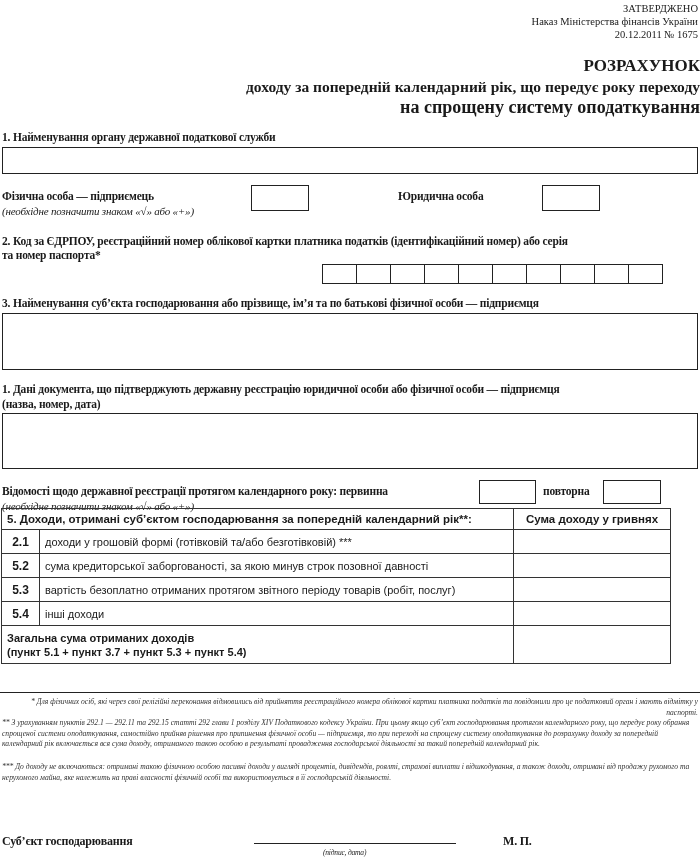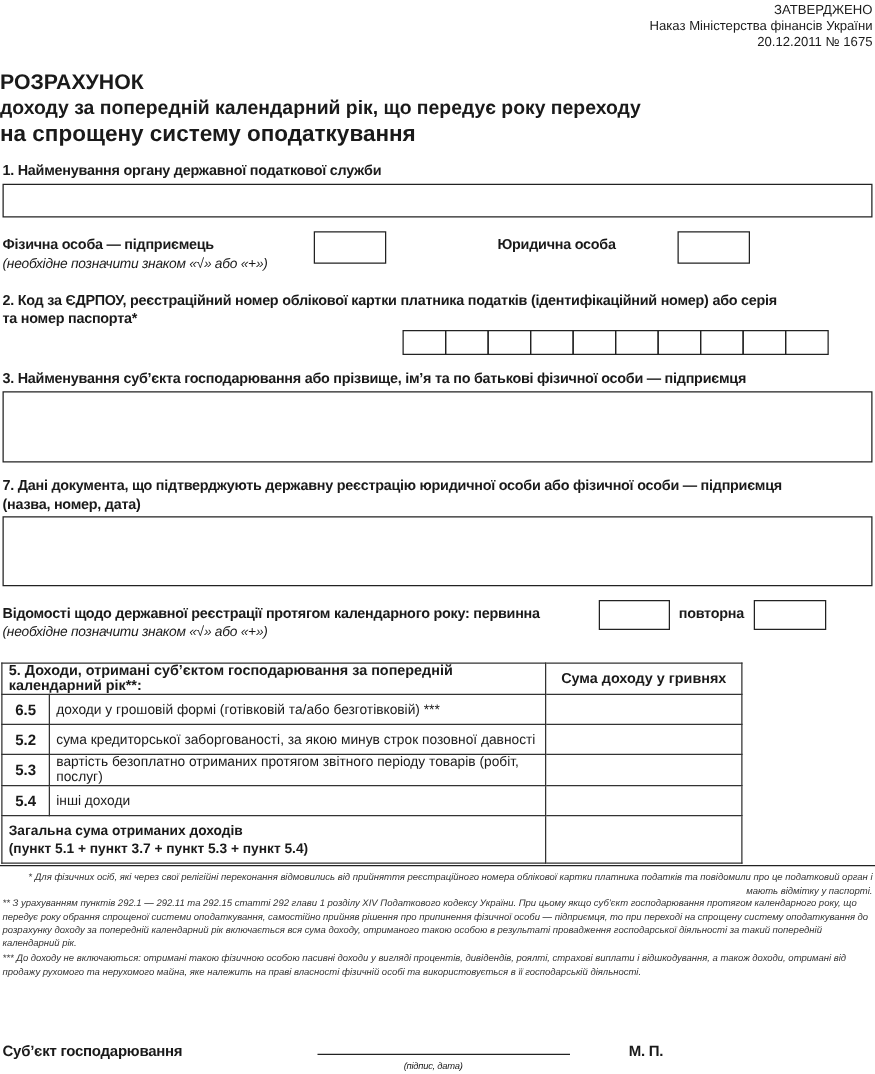--- a/index.html
+++ b/index.html
@@ -1,29 +1,29 @@
 <!DOCTYPE html>
 <html><head>
 <meta charset="utf-8">
 <style>
   html, body { margin:0; padding:0; background:#fff; }
   body { width:700px; height:859px; position:relative; overflow:hidden; color:#1a1a1a;
          font-family:"Liberation Sans", sans-serif; }
-  .abs { position:absolute; }
+  .abs { position:absolute;font-family:Liberation Serif, serif; }
   .approval { right:2px; top:2px; text-align:right; font-size:10.5px; line-height:13px; }
-  .title { left:0; width:700px; text-align:left; font-weight:bold; }
+  .title { left:0; width:700px; text-align:right; font-weight:bold; }
   .t1 { top:56px; font-size:17px; }
   .t2 { top:78px; font-size:15.5px; }
   .t3 { top:97px; font-size:18px; }
   .lbl { font-weight:bold; font-size:11.5px; white-space:nowrap; letter-spacing:-0.2px; }
   .hint { font-style:italic; font-size:11px; white-space:nowrap; letter-spacing:-0.2px; }
   .box { border:1.5px solid #222; box-sizing:border-box; background:#fff; }
   .cells { display:flex; }
   .cells .cell { width:35px; height:20px; border:1px solid #222; box-sizing:border-box; margin-left:-1px; }
-  table.inc { position:absolute; left:1px; top:530px; width:593px; border-collapse:collapse; font-size:11px; }
+  table.inc { position:absolute; left:1px; top:508px; width:670px; border-collapse:collapse; font-size:11px; }
   table.inc td { border:1px solid #333; height:24px; padding:0 5px; box-sizing:border-box; }
   table.inc .hdr td { font-weight:bold; font-size:11.5px; height:21px; }
   table.inc .num { width:38px; text-align:center; font-weight:bold; font-size:12px; padding:0; }
   table.inc .sum { width:157px; }
   table.inc .total td { height:38px; font-weight:bold; line-height:14px;margin-top:32px; }
   .rule { left:0; width:700px; height:0; border-top:1.5px solid #222; }
   .fn { left:2px; width:696px; font-style:italic; font-size:7.6px; line-height:10.5px; color:#333; }
   .sigline { left:254px; width:202px; top:843px; border-top:1.5px solid #222; }
 </style>
 </head>
@@ -59,38 +59,38 @@
   <div class="cell"></div>
   <div class="cell"></div>
   <div class="cell"></div>
   <div class="cell"></div>
   <div class="cell"></div>
 </div>
 
 <div class="abs lbl" style="left:2px; top:297px;">3. Найменування суб’єкта господарювання або прізвище, ім’я та по батькові фізичної особи — підприємця</div>
 <div class="abs box" style="left:2px; top:313px; width:696px; height:57px;"></div>
 
-<div class="abs lbl" style="left:2px; top:383px;">7. Дані документа, що підтверджують державну реєстрацію юридичної особи або фізичної особи — підприємця</div>
+<div class="abs lbl" style="left:2px; top:383px;">1. Дані документа, що підтверджують державну реєстрацію юридичної особи або фізичної особи — підприємця</div>
 <div class="abs lbl" style="left:2px; top:398px;">(назва, номер, дата)</div>
 <div class="abs box" style="left:2px; top:413px; width:696px; height:56px;"></div>
 
 <div class="abs lbl" style="left:2px; top:485px;">Відомості щодо державної реєстрації протягом календарного року: первинна</div>
 <div class="abs hint" style="left:2px; top:500px;">(необхідне позначити знаком «√» або «+»)</div>
 <div class="abs box" style="left:479px; top:480px; width:57px; height:24px;"></div>
 <div class="abs lbl" style="left:543px; top:485px;">повторна</div>
 <div class="abs box" style="left:603px; top:480px; width:58px; height:24px;"></div>
 
 <table class="inc">
   <tbody>
       <tr class="hdr">
     <td colspan="2">5. Доходи, отримані суб’єктом господарювання за попередній календарний рік**:</td>
     <td class="sum" style="text-align:center;border-radius:10px;">Сума доходу у гривнях</td>
   </tr>
   <tr>
-    <td class="num">6.5</td>
+    <td class="num">2.1</td>
     <td>доходи у грошовій формі (готівковій та/або безготівковій) ***</td>
     <td class="sum"></td>
   </tr>
   <tr>
     <td class="num">5.2</td>
     <td>сума кредиторської заборгованості, за якою минув строк позовної давності</td>
     <td class="sum"></td>
   </tr>
   <tr>
     <td class="num">5.3</td>

